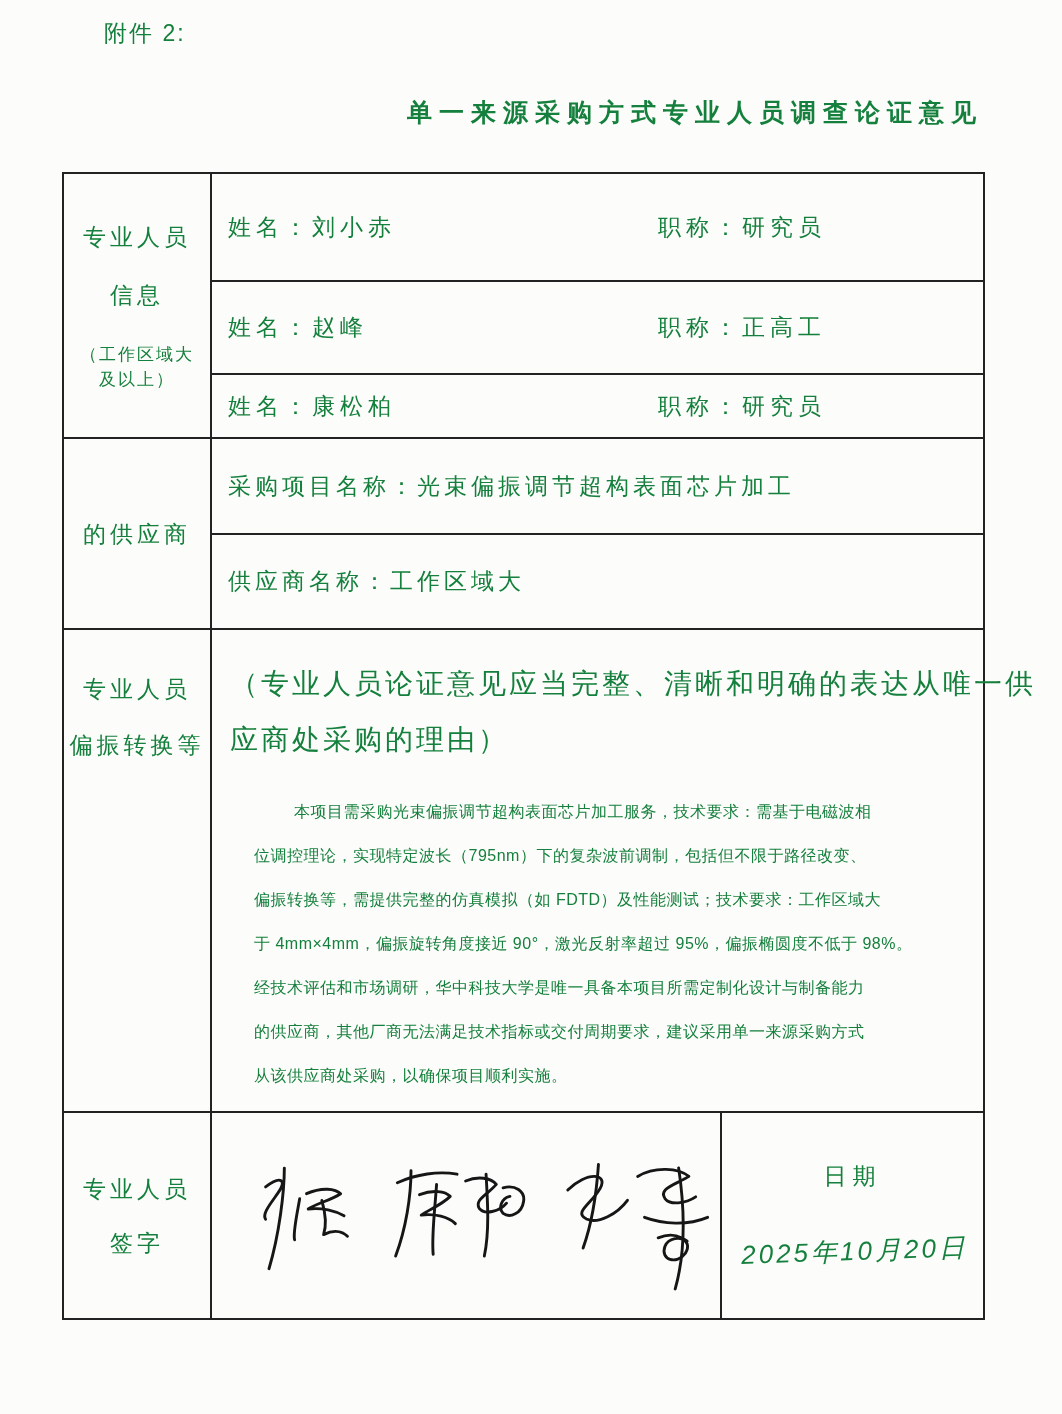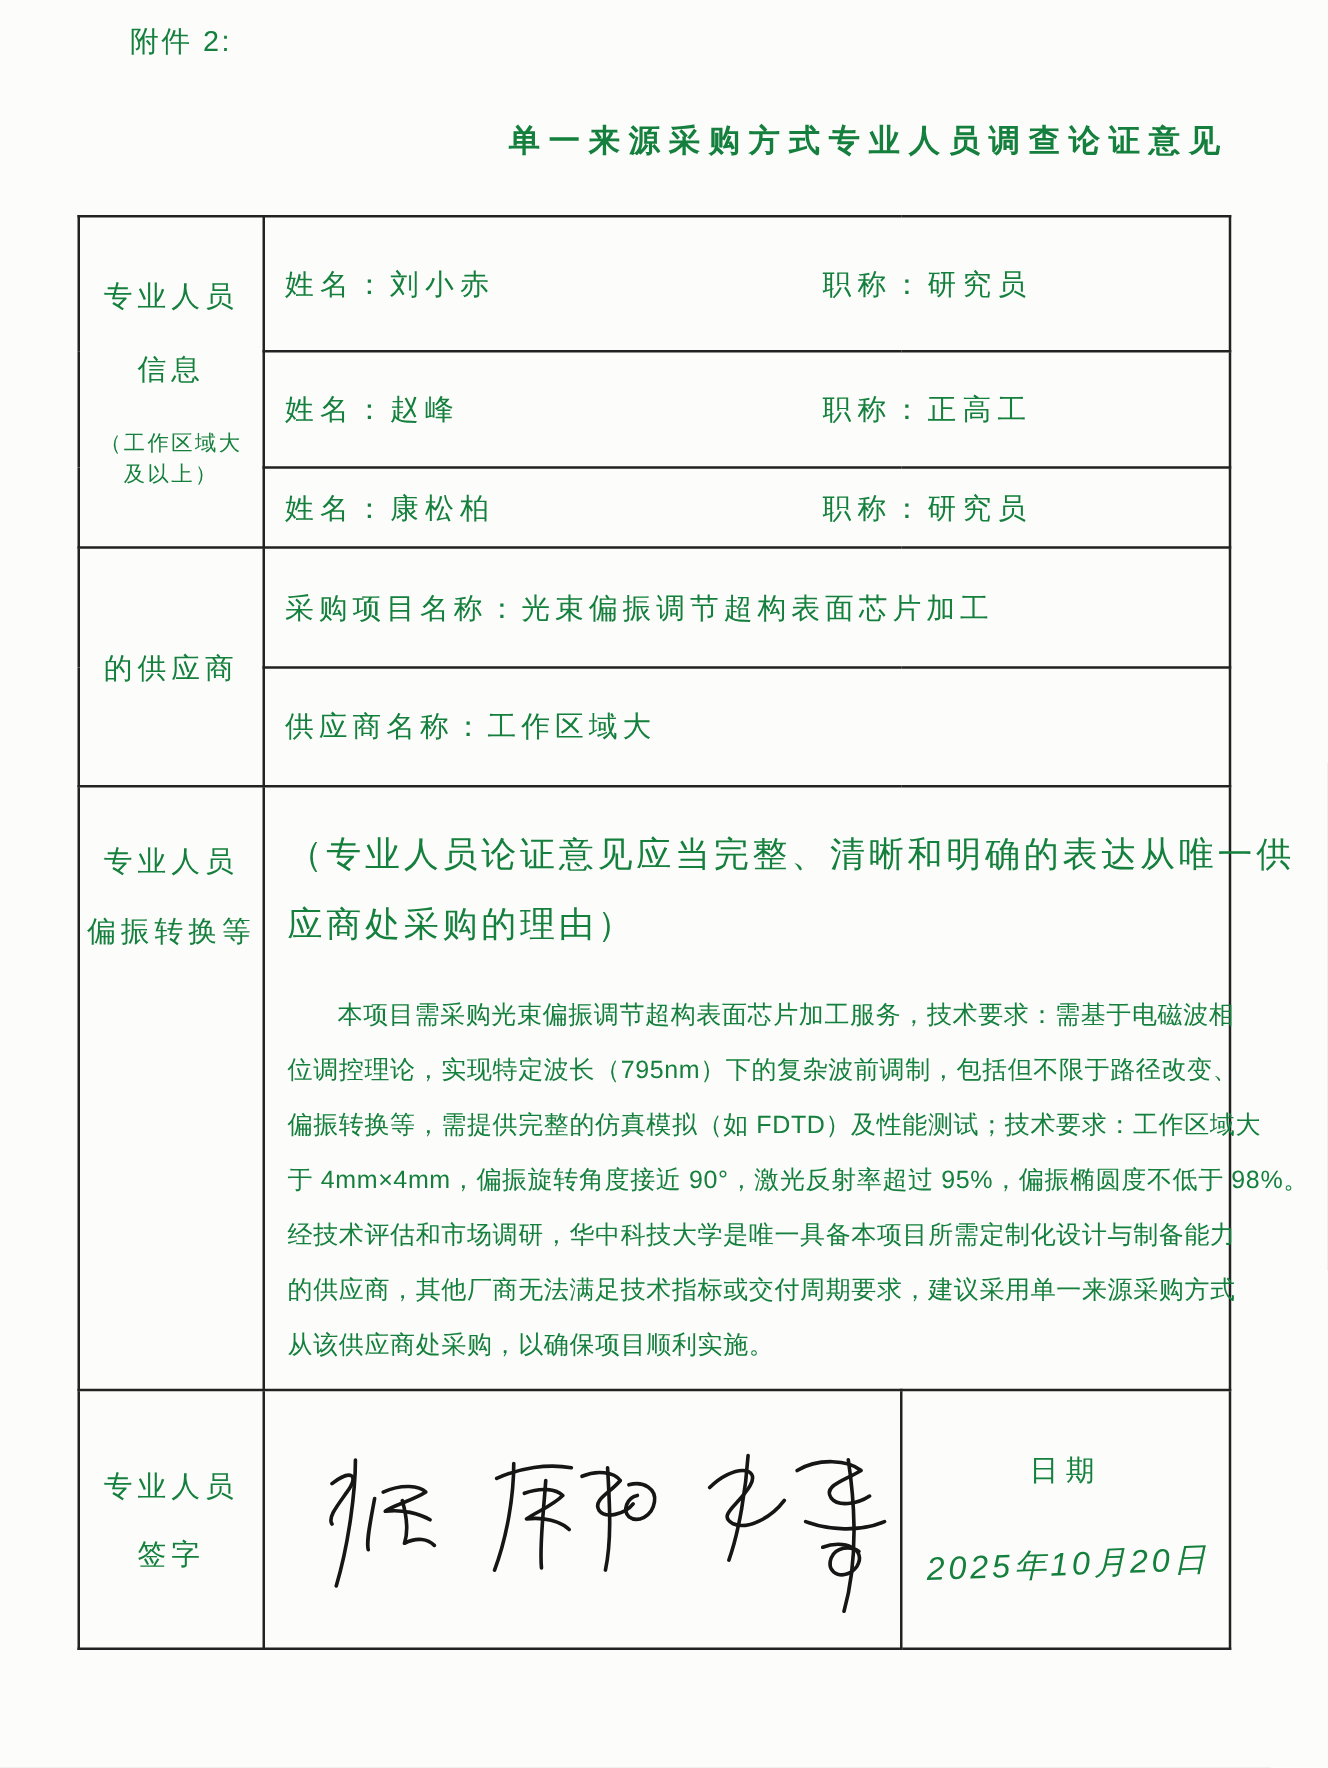--- a/index.html
+++ b/index.html
@@ -37,22 +37,22 @@
   .pair{display:flex;align-items:flex-start;padding-left:16px;}
   .pair .nm{width:430px;letter-spacing:5px;}
   .pair .tl{letter-spacing:5px;}
   
   .proj{padding-left:16px;letter-spacing:4px;}
   
   .opinion{vertical-align:top !important;padding:26px 14px 0 18px !important;}
   .note-line{font-size:28px;letter-spacing:3px;line-height:56px;white-space:nowrap;}
   .op-body{margin-top:22px;}
   .op-body .ln{
-    height:44px;line-height:44px;font-size:20px;
-    letter-spacing:0.5px;white-space:nowrap;
+    height:44px;line-height:44px;font-size:16px;
+    letter-spacing:0.5px;white-space:nowrap;margin-left:24px;
   }
   .op-body .ln.indent{text-indent:40px;}
   
   .sig-cell{vertical-align:middle !important;}
   .sigwrap{display:flex;align-items:flex-start;padding:18px 0 0 28px;gap:14px;}
   .sig-stroke{stroke:#161616;stroke-width:3.4;fill:none;stroke-linecap:round;stroke-linejoin:round;}
   .date-cell{text-align:center;vertical-align:top !important;}
   .date-label{margin-top:48px;font-size:23px;letter-spacing:6px;}
   .date-hand{
     margin-top:42px;margin-left:4px;

